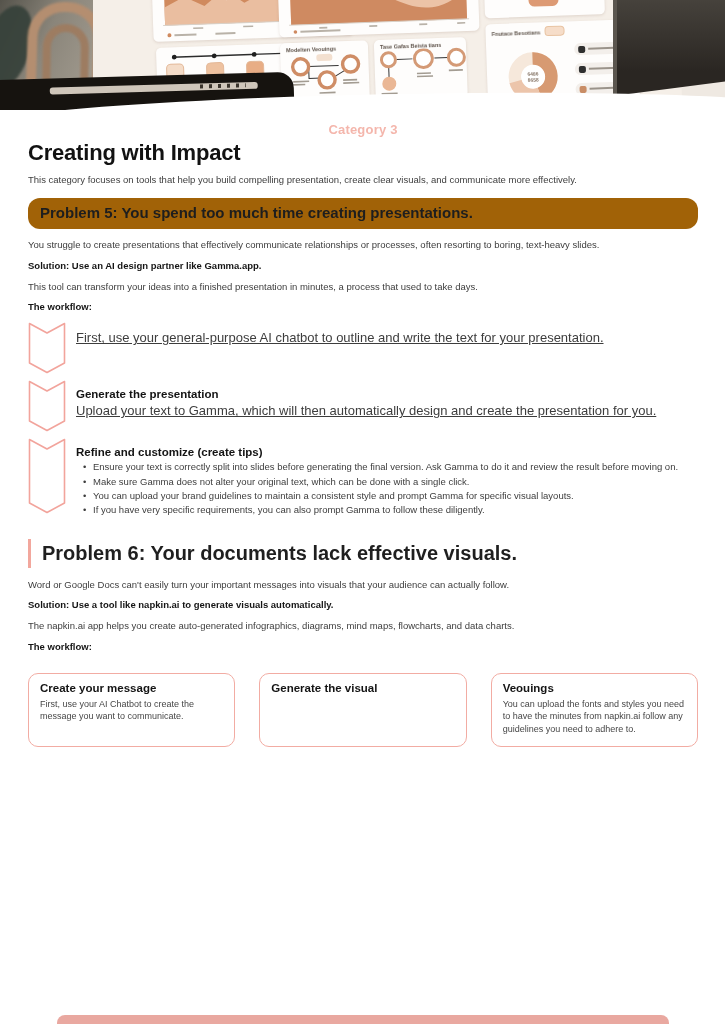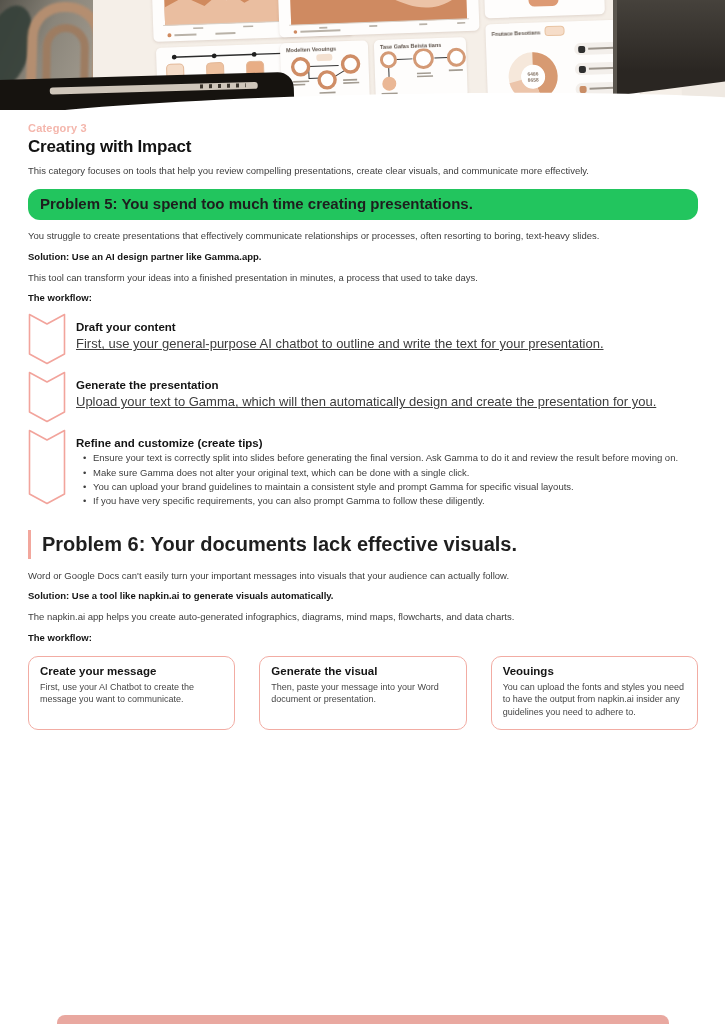--- a/index.html
+++ b/index.html
@@ -27,39 +27,39 @@
   .fglap{position:absolute;left:-8px;top:76px;width:302px;height:42px;background:#16130f;
          border-radius:6px 16px 0 0;transform:rotate(-1.6deg);}
   .kb-strip{position:absolute;left:58px;top:9px;width:208px;height:7px;background:#cfc6ba;border-radius:3px;}
   .kb-dots{position:absolute;left:208px;top:10px;width:46px;height:4px;
            background:repeating-linear-gradient(90deg,#3a342c 0 3px,#cfc6ba 3px 9px);}
   .sweep{position:absolute;left:-60px;top:94px;width:900px;height:90px;background:#fff;
          border-radius:55% 45% 0 0/34px 26px 0 0;transform:rotate(-0.8deg);}
 
   
   .content{padding:0 27px 0 28px;}
-  .category{margin-top:12px;font-size:11px;font-weight:700;color:#f4b6ac;letter-spacing:.2px;}
-  .title{margin:3px 0 8px;font-size:17px;font-weight:800;color:#121212;letter-spacing:-.2px;}
+  .category{margin-top:12px;font-size:13px;font-weight:700;color:#f4b6ac;letter-spacing:.2px;text-align:center;}
+  .title{margin:3px 0 8px;font-size:22px;font-weight:800;color:#121212;letter-spacing:-.2px;}
   .intro{font-size:9.5px;margin:0 0 13px;color:#3d3d3d;}
-  .banner{background:#22c55e;border-radius:12px;padding:6px 12px 8px;margin:0 0 10px;
+  .banner{background:#a16207;border-radius:12px;padding:6px 12px 8px;margin:0 0 10px;
           font-size:15px;font-weight:700;color:#1e1e1e;}
   .p{font-size:9.5px;margin:0 0 8px;line-height:1.35;color:#3d3d3d;}
   .pb{font-weight:700;color:#151515;}
   .steps{margin-top:5px;}
   .step{display:flex;gap:10px;margin-bottom:2px;}
   .chev{flex:0 0 38px;}
   .sbody{padding-top:8px;}
   .stitle{font-size:11.5px;font-weight:700;color:#141414;margin:0 0 3px;}
   .sdesc{font-size:13px;color:#3d3d3d;margin:0;text-decoration:underline;}
   .bullets{margin:3px 4px 0;padding:0;list-style:none;}
   .bullets li{font-size:9.5px;color:#3d3d3d;padding-left:13px;position:relative;margin-bottom:2px;line-height:1.3;}
   .bullets li::before{content:"•";position:absolute;left:3px;color:#3d3d3d;}
   .problem6{margin-top:20px;margin-bottom:11px;border-left:3px solid #f2a79d;padding:3px 0 3px 11px;}
   .problem6 h2{font-size:20px;font-weight:700;color:#1f1f1f;margin:0;}
-  .cards{display:flex;gap:24px;margin-top:11px;}
+  .cards{display:flex;gap:24px;margin-top:19px;}
   .card{flex:1;border:1.3px solid #f2aca3;border-radius:10px;padding:8px 11px 10px;background:#fff;}
   .card h3{font-size:11.5px;font-weight:700;color:#141414;margin:0 0 4px;}
   .card p{font-size:9px;color:#474747;margin:0;line-height:1.4;}
   .bottom-bar{position:absolute;left:57px;bottom:0;width:612px;height:9px;background:#e9a8a0;border-radius:8px 8px 0 0;}
 </style>
 </head>
 <body>
 
 <div class="page">
 
@@ -244,39 +244,38 @@
       </div>
 
       <div class="sweep"></div>
     </div>
   </div>
 
   <div class="content">
 
     <div class="category">Category 3</div>
     <h1 class="title">Creating with Impact</h1>
-    <p class="intro">This category focuses on tools that help you review compelling presentations, create clear visuals, and communicate more effectively.</p>
+    <p class="intro">This category focuses on tools that help you build compelling presentation, create clear visuals, and communicate more effectively.</p>
 
     <div class="banner">Problem 5: You spend too much time creating presentations.</div>
 
     <p class="p">You struggle to create presentations that effectively communicate relationships or processes, often resorting to boring, text-heavy slides.</p>
     <p class="p pb">Solution: Use an AI design partner like Gamma.app.</p>
     <p class="p">This tool can transform your ideas into a finished presentation in minutes, a process that used to take days.</p>
     <p class="p pb">The workflow:</p>
 
     <div class="steps">
 
       <div class="step">
         <div class="chev">
           <svg width="38" height="52">
               <path d="M1.5,1.5 L19,11 L36.5,1.5 L36.5,41 L19,50.5 L1.5,41 Z" fill="#fff" stroke="#f2a49c" stroke-width="1.6" stroke-linejoin="round"></path>
             </svg>
         </div>
         <div class="sbody">
-          <p class="stitle">Draft your content</p>
           <p class="sdesc">First, use your general-purpose AI chatbot to outline and write the text for your presentation.</p>
         </div>
       </div>
 
       <div class="step">
         <div class="chev">
           <svg width="38" height="52">
               <path d="M1.5,1.5 L19,11 L36.5,1.5 L36.5,41 L19,50.5 L1.5,41 Z" fill="#fff" stroke="#f2a49c" stroke-width="1.6" stroke-linejoin="round"></path>
             </svg>
         </div>
@@ -313,23 +312,22 @@
     <p class="p">The napkin.ai app helps you create auto-generated infographics, diagrams, mind maps, flowcharts, and data charts.</p>
     <p class="p pb">The workflow:</p>
 
     <div class="cards">
       <div class="card">
         <h3>Create your message</h3>
         <p>First, use your AI Chatbot to create the message you want to communicate.</p>
       </div>
       <div class="card">
         <h3>Generate the visual</h3>
-        <p>Then, paste your message into your Word document or presentation.</p>
       </div>
       <div class="card">
         <h3>Veouings</h3>
-        <p>You can upload the fonts and styles you need to have the output from napkin.ai insider any guidelines you need to adhere to.</p>
+        <p>You can upload the fonts and styles you need to have the minutes from napkin.ai follow any guidelines you need to adhere to.</p>
       </div>
     </div>
   </div>
 
   <div class="bottom-bar"></div>
 </div>
 
 </body></html>

